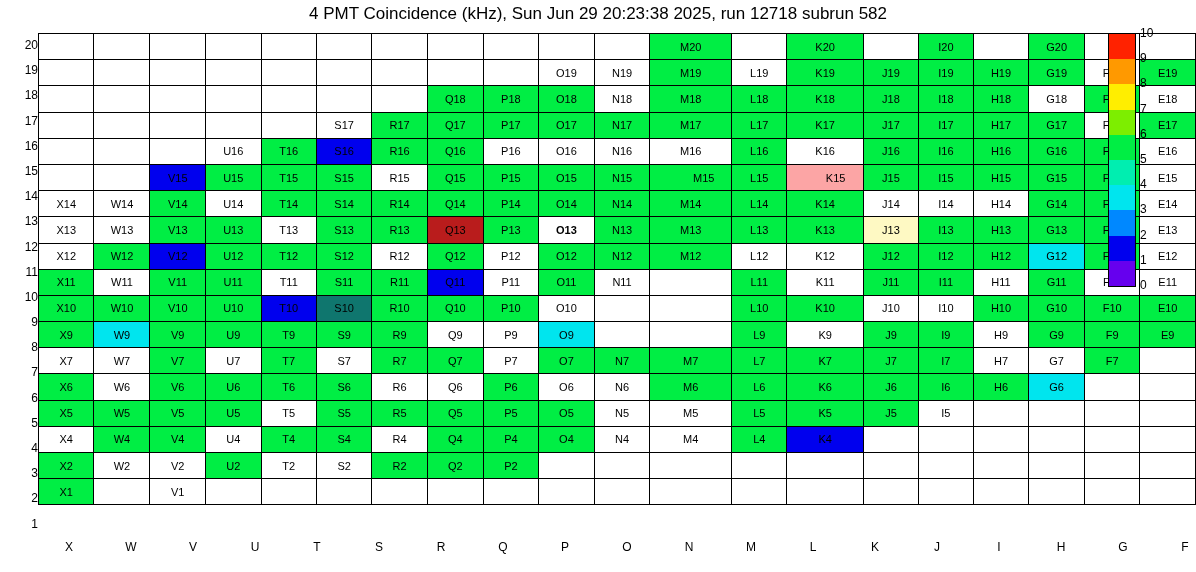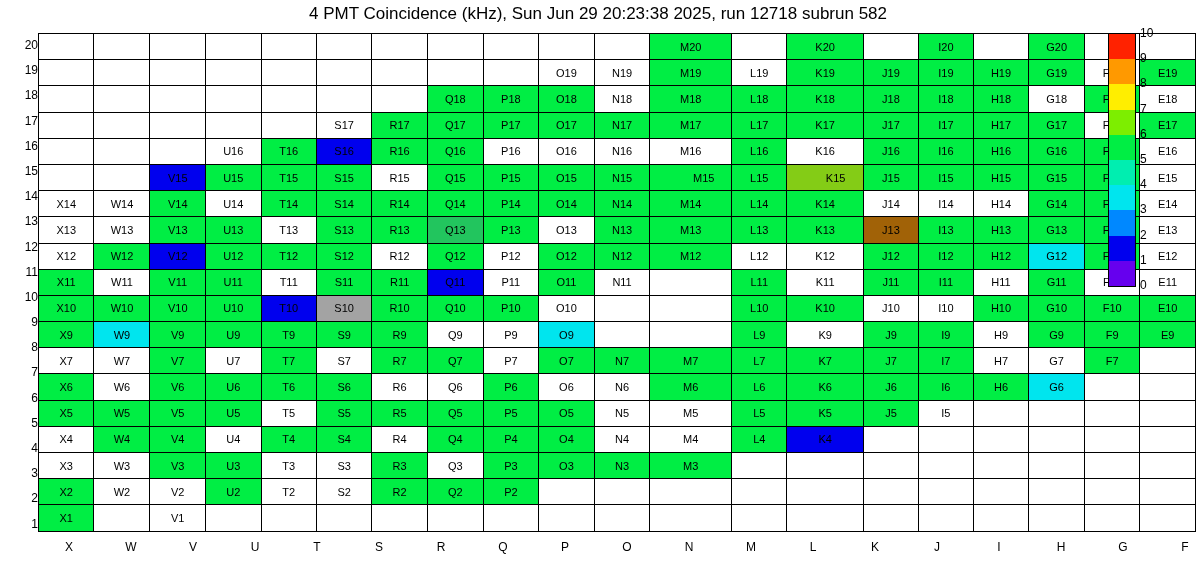--- a/index.html
+++ b/index.html
@@ -244,21 +244,21 @@
           <td style="background: rgb(0, 238, 68);">U15</td>
           <td style="background: rgb(0, 238, 68);">T15</td>
           <td style="background: rgb(0, 238, 68);">S15</td>
           <td style="background: rgb(255, 255, 255);">R15</td>
           <td style="background: rgb(0, 238, 68);">Q15</td>
           <td style="background: rgb(0, 238, 68);">P15</td>
           <td style="background: rgb(0, 238, 68);">O15</td>
           <td style="background: rgb(0, 238, 68);">N15</td>
           <td style="background: rgb(0, 238, 68); padding-left: 26px;">M15</td>
           <td style="background: rgb(0, 238, 68);">L15</td>
-          <td style="background: #84cc16; padding-left: 21px;">K15</td>
+          <td style="background: #fca5a5; padding-left: 21px;">K15</td>
           <td style="background: rgb(0, 238, 68);">J15</td>
           <td style="background: rgb(0, 238, 68);">I15</td>
           <td style="background: rgb(0, 238, 68);">H15</td>
           <td style="background: rgb(0, 238, 68);">G15</td>
           <td style="background: rgb(0, 238, 68);">F15</td>
           <td style="background: rgb(255, 255, 255);">E15</td>
         </tr>
         <tr>
           <td style="background: rgb(255, 255, 255);">X14</td>
           <td style="background: rgb(255, 255, 255);">W14</td>
@@ -282,28 +282,28 @@
           <td style="background: rgb(255, 255, 255);">E14</td>
         </tr>
         <tr>
           <td style="background: rgb(255, 255, 255);">X13</td>
           <td style="background: rgb(255, 255, 255);">W13</td>
           <td style="background: rgb(0, 238, 68);">V13</td>
           <td style="background: rgb(0, 238, 68);">U13</td>
           <td style="background: rgb(255, 255, 255);">T13</td>
           <td style="background: rgb(0, 238, 68);">S13</td>
           <td style="background: rgb(0, 238, 68);">R13</td>
-          <td style="background: #22c55e;">Q13</td>
+          <td style="background: #b91c1c;">Q13</td>
           <td style="background: rgb(0, 238, 68);">P13</td>
-          <td style="background: rgb(255, 255, 255);">O13</td>
+          <td style="background: rgb(255, 255, 255); font-weight: bold;">O13</td>
           <td style="background: rgb(0, 238, 68);">N13</td>
           <td style="background: rgb(0, 238, 68);">M13</td>
           <td style="background: rgb(0, 238, 68);">L13</td>
           <td style="background: rgb(0, 238, 68);">K13</td>
-          <td style="background: #a16207; margin-left: 42px;">J13</td>
+          <td style="background: #fef9c3; margin-left: 42px;">J13</td>
           <td style="background: rgb(0, 238, 68);">I13</td>
           <td style="background: rgb(0, 238, 68);">H13</td>
           <td style="background: rgb(0, 238, 68);">G13</td>
           <td style="background: rgb(0, 238, 68);">F13</td>
           <td style="background: rgb(255, 255, 255);">E13</td>
         </tr>
         <tr>
           <td style="background: rgb(255, 255, 255);">X12</td>
           <td style="background: rgb(0, 238, 68);">W12</td>
           <td style="background: rgb(0, 0, 238);">V12</td>
@@ -346,21 +346,21 @@
           <td style="background: rgb(0, 238, 68);">G11</td>
           <td style="background: rgb(255, 255, 255);">F11</td>
           <td style="background: rgb(255, 255, 255);">E11</td>
         </tr>
         <tr>
           <td style="background: rgb(0, 238, 68);">X10</td>
           <td style="background: rgb(0, 238, 68);">W10</td>
           <td style="background: rgb(0, 238, 68);">V10</td>
           <td style="background: rgb(0, 238, 68);">U10</td>
           <td style="background: rgb(0, 0, 238);">T10</td>
-          <td style="background: #a3a3a3;">S10</td>
+          <td style="background: #0f766e;">S10</td>
           <td style="background: rgb(0, 238, 68);">R10</td>
           <td style="background: rgb(0, 238, 68);">Q10</td>
           <td style="background: rgb(0, 238, 68);">P10</td>
           <td style="background: rgb(255, 255, 255);">O10</td>
           <td style="background: rgb(255, 255, 255);"></td>
           <td style="background: rgb(255, 255, 255);"></td>
           <td style="background: rgb(0, 238, 68);">L10</td>
           <td style="background: rgb(0, 238, 68);">K10</td>
           <td style="background: rgb(255, 255, 255);">J10</td>
           <td style="background: rgb(255, 255, 255);">I10</td>
@@ -465,42 +465,20 @@
           <td style="background: rgb(0, 238, 68);">T4</td>
           <td style="background: rgb(0, 238, 68);">S4</td>
           <td style="background: rgb(255, 255, 255);">R4</td>
           <td style="background: rgb(0, 238, 68);">Q4</td>
           <td style="background: rgb(0, 238, 68);">P4</td>
           <td style="background: rgb(0, 238, 68);">O4</td>
           <td style="background: rgb(255, 255, 255);">N4</td>
           <td style="background: rgb(255, 255, 255);">M4</td>
           <td style="background: rgb(0, 238, 68);">L4</td>
           <td style="background: rgb(0, 0, 238);">K4</td>
-          <td style="background: rgb(255, 255, 255);"></td>
-          <td style="background: rgb(255, 255, 255);"></td>
-          <td style="background: rgb(255, 255, 255);"></td>
-          <td style="background: rgb(255, 255, 255);"></td>
-          <td style="background: rgb(255, 255, 255);"></td>
-          <td style="background: rgb(255, 255, 255);"></td>
-        </tr>
-        <tr>
-          <td style="background: rgb(255, 255, 255);">X3</td>
-          <td style="background: rgb(255, 255, 255);">W3</td>
-          <td style="background: rgb(0, 238, 68);">V3</td>
-          <td style="background: rgb(0, 238, 68);">U3</td>
-          <td style="background: rgb(255, 255, 255);">T3</td>
-          <td style="background: rgb(255, 255, 255);">S3</td>
-          <td style="background: rgb(0, 238, 68);">R3</td>
-          <td style="background: rgb(255, 255, 255);">Q3</td>
-          <td style="background: rgb(0, 238, 68);">P3</td>
-          <td style="background: rgb(0, 238, 68);">O3</td>
-          <td style="background: rgb(0, 238, 68);">N3</td>
-          <td style="background: rgb(0, 238, 68);">M3</td>
-          <td style="background: rgb(255, 255, 255);"></td>
-          <td style="background: rgb(255, 255, 255);"></td>
           <td style="background: rgb(255, 255, 255);"></td>
           <td style="background: rgb(255, 255, 255);"></td>
           <td style="background: rgb(255, 255, 255);"></td>
           <td style="background: rgb(255, 255, 255);"></td>
           <td style="background: rgb(255, 255, 255);"></td>
           <td style="background: rgb(255, 255, 255);"></td>
         </tr>
         <tr>
           <td style="background: rgb(0, 238, 68);">X2</td>
           <td style="background: rgb(255, 255, 255);">W2</td>

